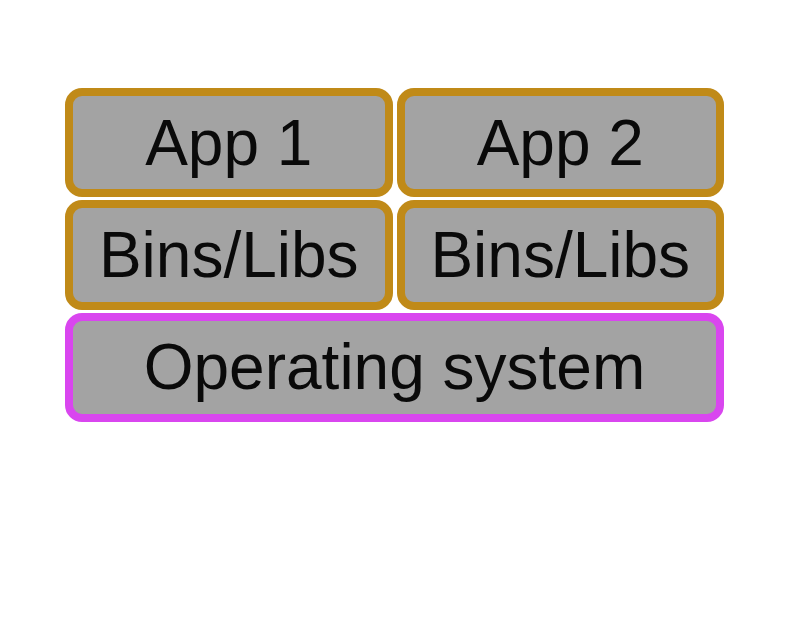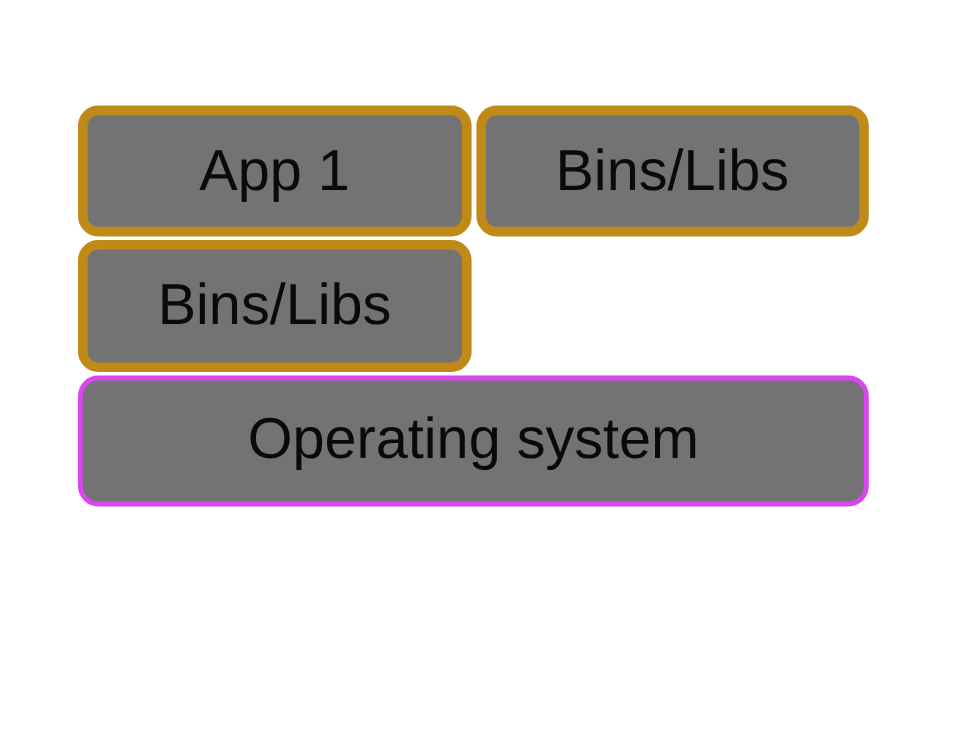--- a/index.html
+++ b/index.html
@@ -23,51 +23,54 @@
     top: 88px;
     width: 659px;
     height: 446px;
     display: grid;
     grid-template-columns: 1fr 1fr;
     grid-template-rows: repeat(4, 1fr);
     column-gap: 4px;
     row-gap: 3px;
   }
   .box {
-    background: #737373;
+    background: #a3a3a3;
     border-radius: 17px;
     display: flex;
     align-items: center;
     justify-content: center;
-    font-size: 48px;
+    font-size: 64px;
     line-height: 1;
     color: #0a0a0a;
     letter-spacing: 0px;
     box-sizing: border-box;
   }
   .tier-app {
     border: 8px solid #c08a18;
   }
   .tier-infra {
-    border: 4px solid #d946ef;
+    border: 8px solid #d946ef;
   }
   .span2 {
     grid-column: 1 / span 2;
   }
 </style>
 </head>
 <body>
 
 <div class="canvas">
   <div class="stack">
 
     <div class="box tier-app">
       <span>App 1</span>
     </div>
 
+    <div class="box tier-app">
+      <span>App 2</span>
+    </div>
 
     <div class="box tier-app">
       <span>Bins/Libs</span>
     </div>
 
     <div class="box tier-app">
       <span>Bins/Libs</span>
     </div>
 
     <div class="box tier-infra span2">

